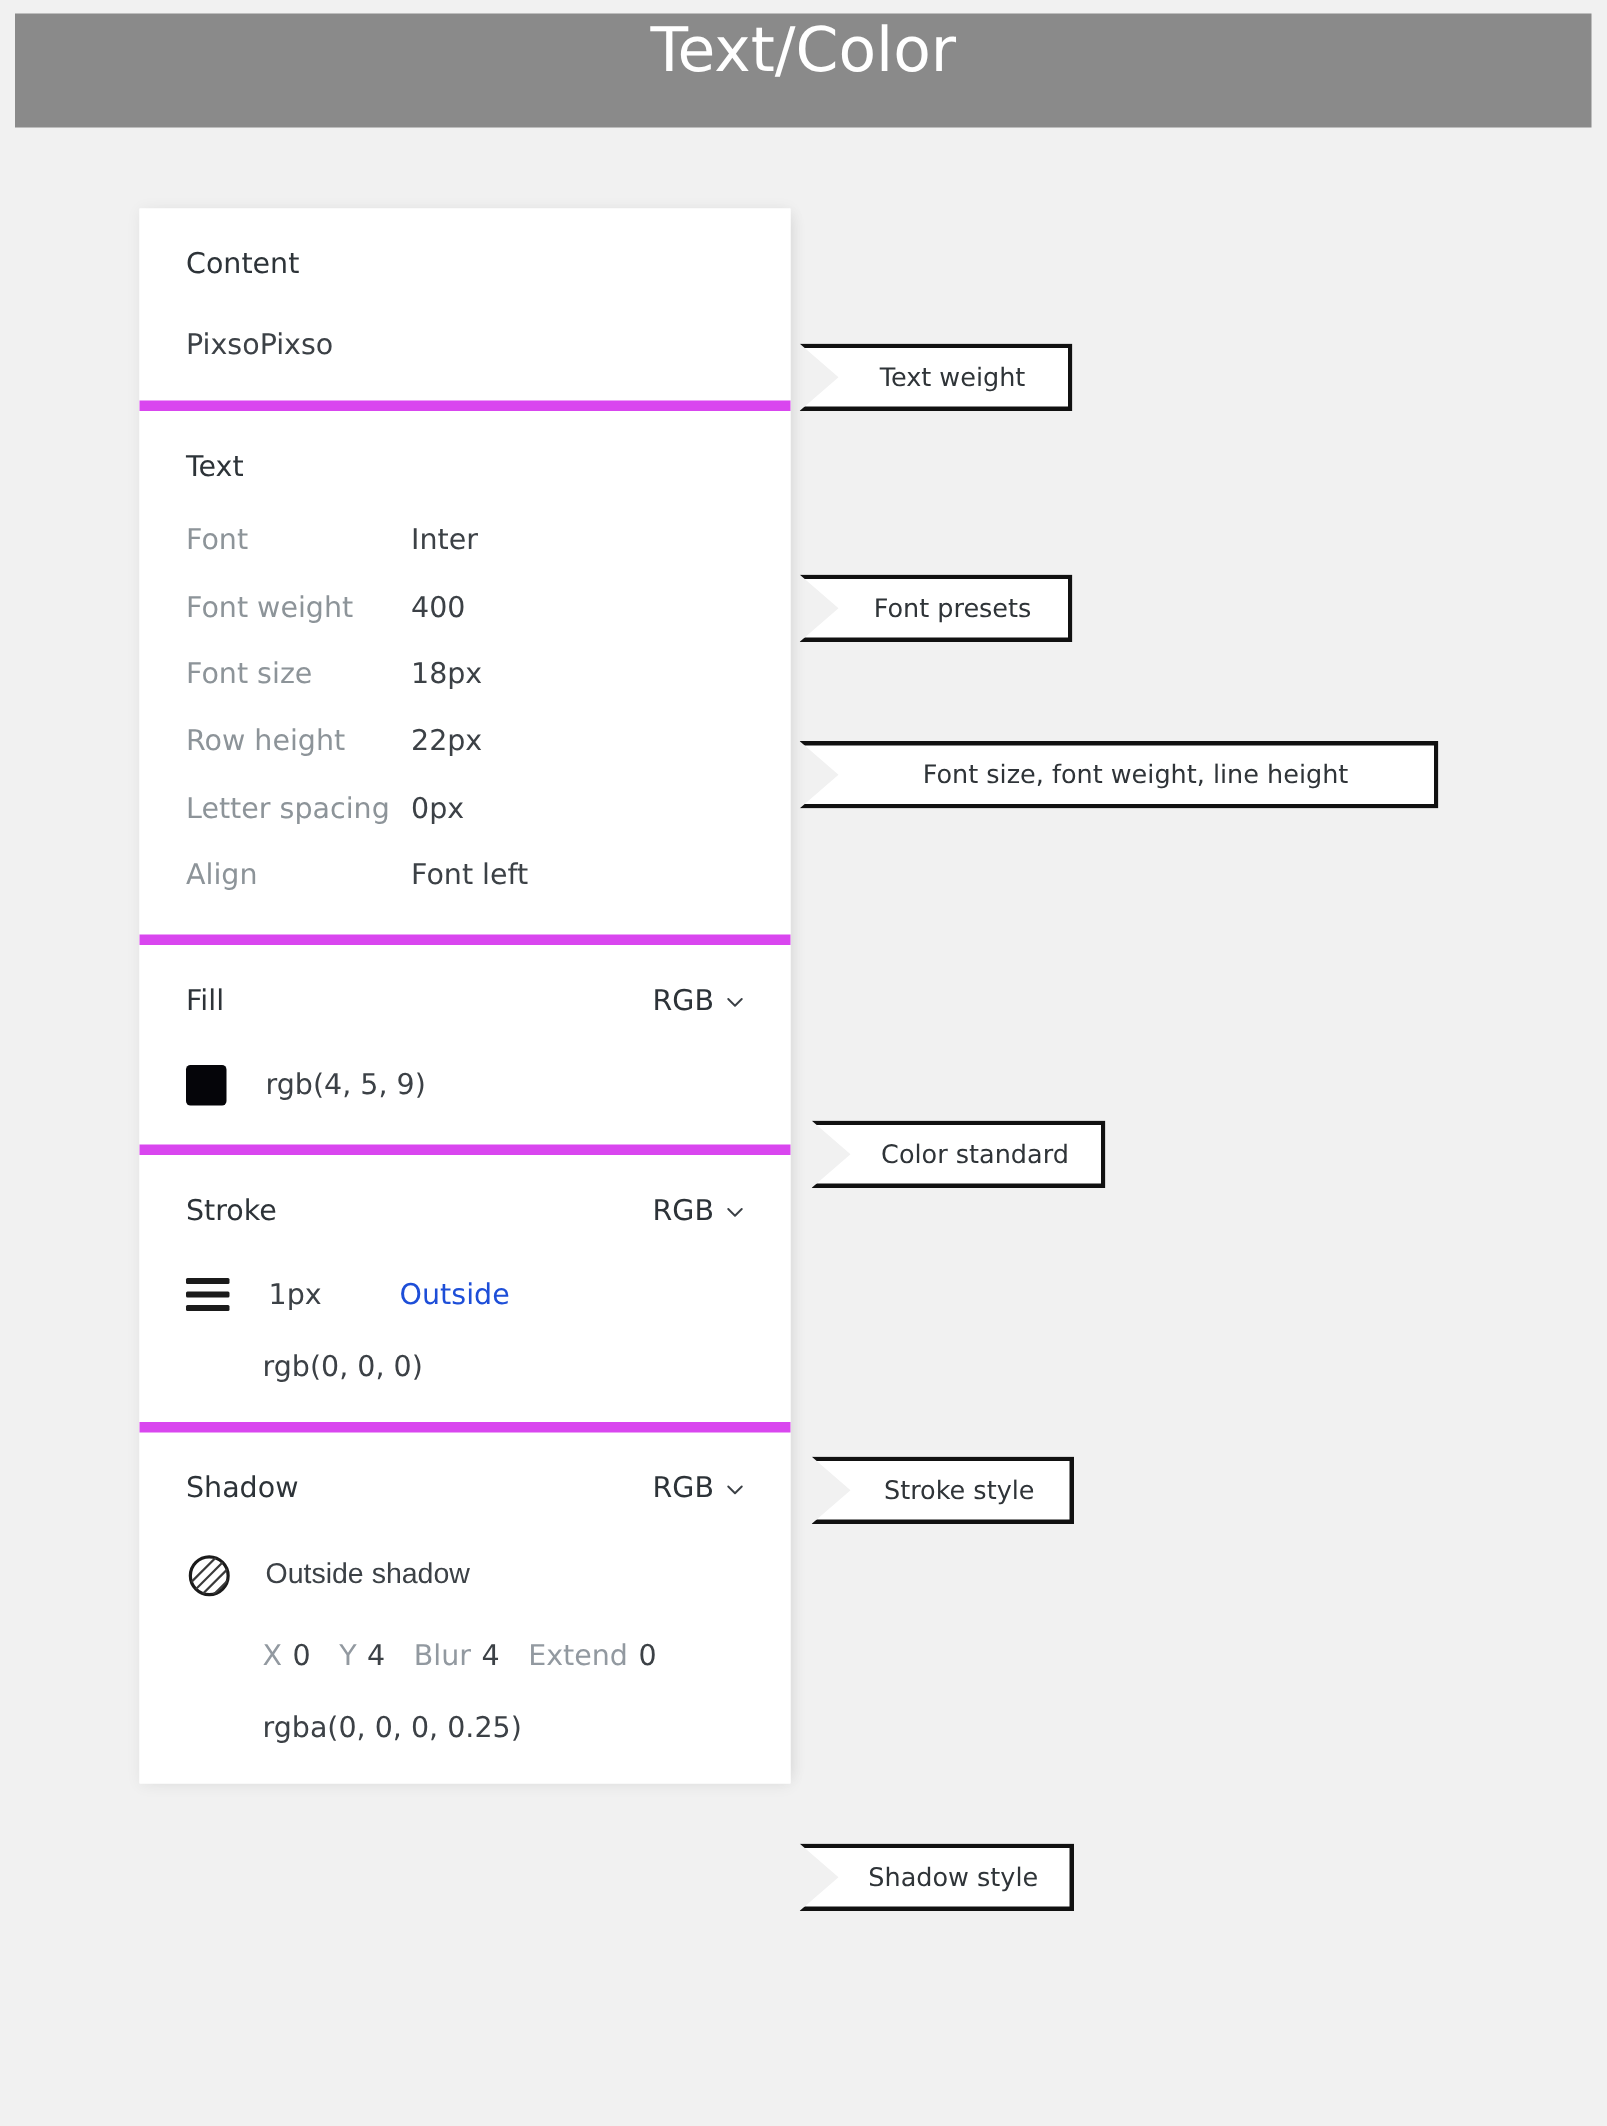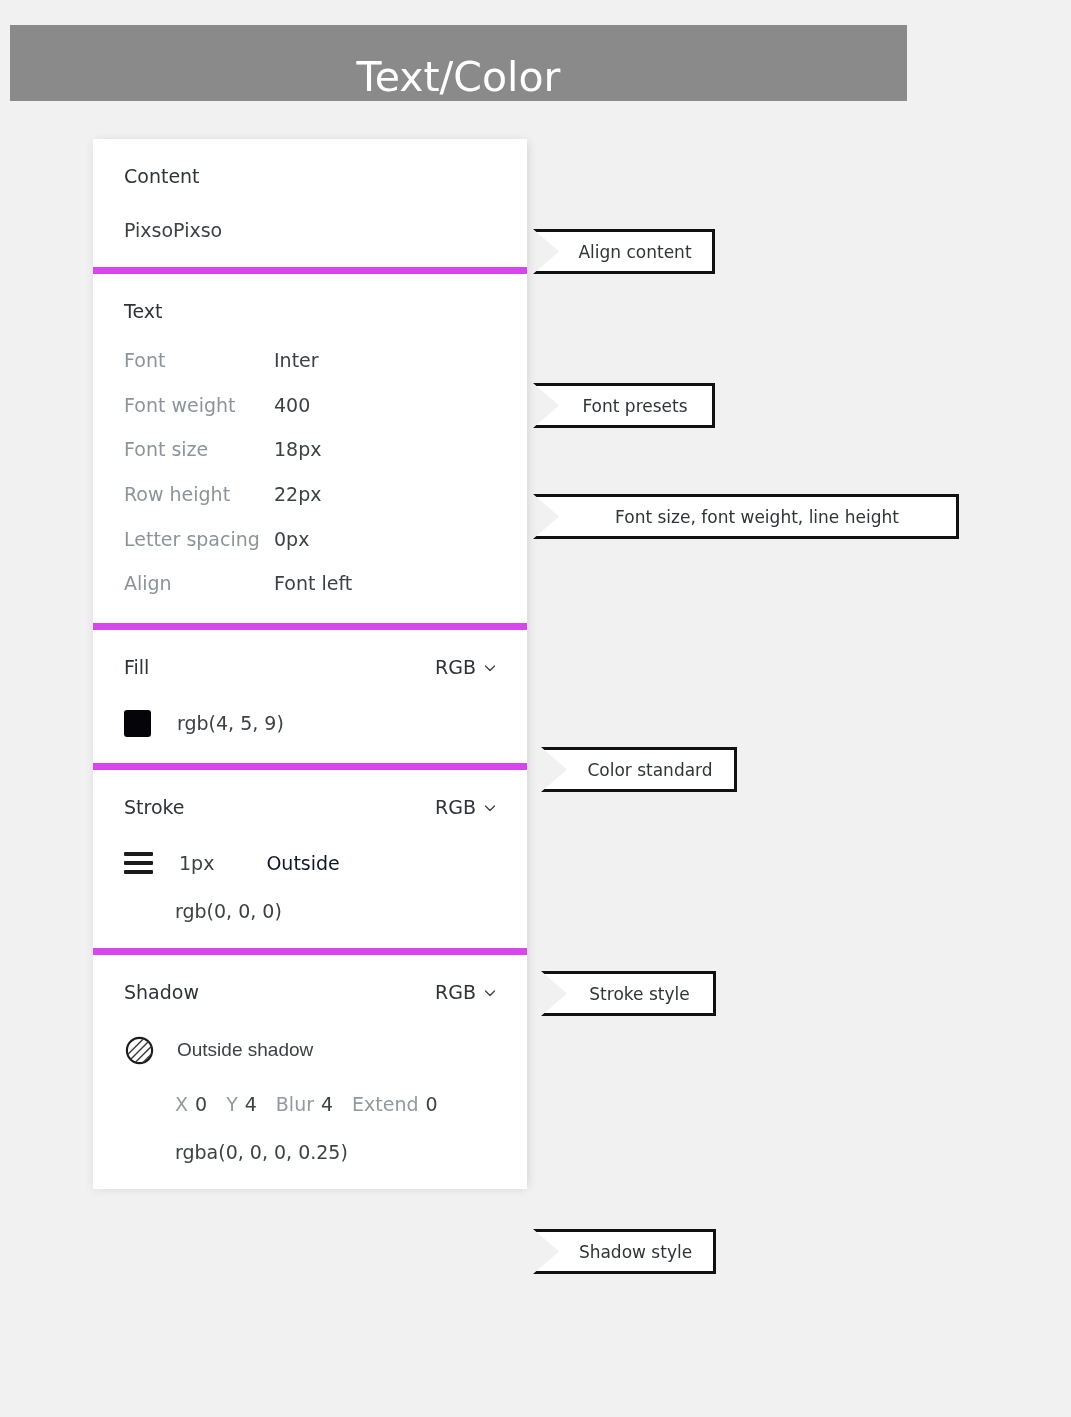--- a/index.html
+++ b/index.html
@@ -12,26 +12,26 @@
     background: #f1f1f1;
     font-family: "Liberation Sans", sans-serif;
     position: relative;
     overflow: hidden;
   }
 
   
   #header-bar {
     position: absolute;
     left: 10px;
-    top: 25px;
-    width: 897px;
+    top: 9px;
+    width: 1051px;
     height: 76px;
     background: #8a8a8a;
     display: flex;
-    align-items: flex-end;
+    align-items: flex-start;
     justify-content: center;
   }
   #header-title {
     color: #ffffff;
     font-size: 41px;
     font-weight: 400;
     letter-spacing: 0px;
     font-family: "DejaVu Sans", sans-serif;
   }
 
@@ -156,21 +156,21 @@
   }
   .stroke-width {
     margin-left: 26px;
     font-size: 19px;
     color: #3c4146;
     font-family: "DejaVu Sans", sans-serif;
   }
   .stroke-position {
     margin-left: 52px;
     font-size: 19px;
-    color: #0f172a;
+    color: #1d4ed8;
     font-family: "DejaVu Sans", sans-serif;
   }
   .indented-value {
     margin-top: 26px;
     margin-left: 51px;
     font-size: 19px;
     color: #3c4146;
     font-family: "DejaVu Sans", sans-serif;
   }
 
@@ -373,21 +373,21 @@
           <span class="m-val">0</span>
         </span>
       </div>
       <div class="indented-value">rgba(0, 0, 0, 0.25)</div>
     </div>
   </div>
 
 </div>
 
 <div class="callout" id="callout-0" style="left: 533px; top: 229px; width: 182px;">
-  <span class="callout-text">Align content</span>
+  <span class="callout-text">Text weight</span>
 </div>
 <div class="callout" id="callout-1" style="left: 533px; top: 383px; width: 182px;">
   <span class="callout-text">Font presets</span>
 </div>
 <div class="callout" id="callout-2" style="left: 533px; top: 494px; width: 426px;">
   <span class="callout-text">Font size, font weight, line height</span>
 </div>
 <div class="callout" id="callout-3" style="left: 541px; top: 747px; width: 196px;">
   <span class="callout-text">Color standard</span>
 </div>

